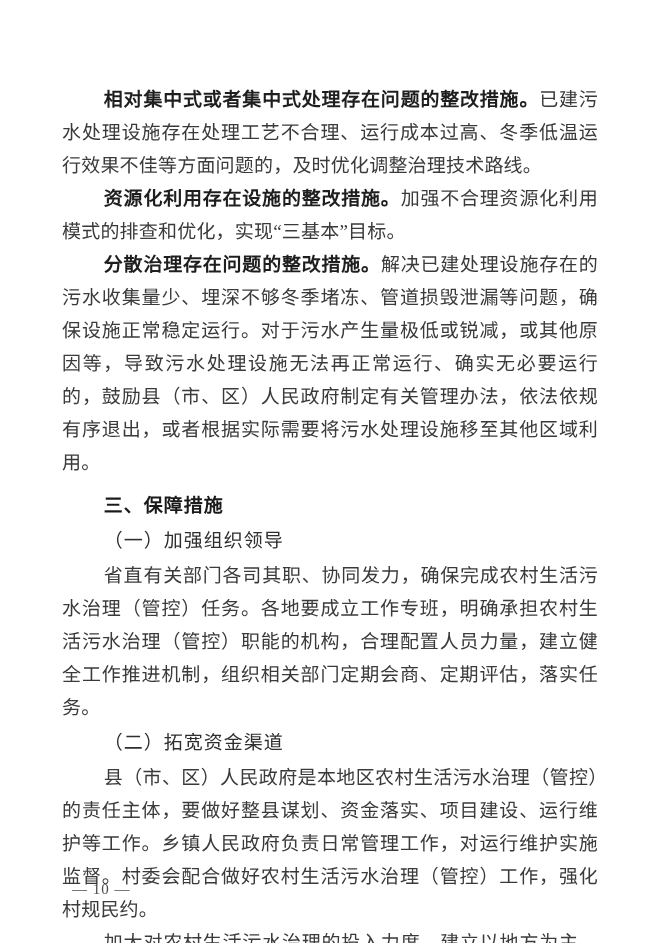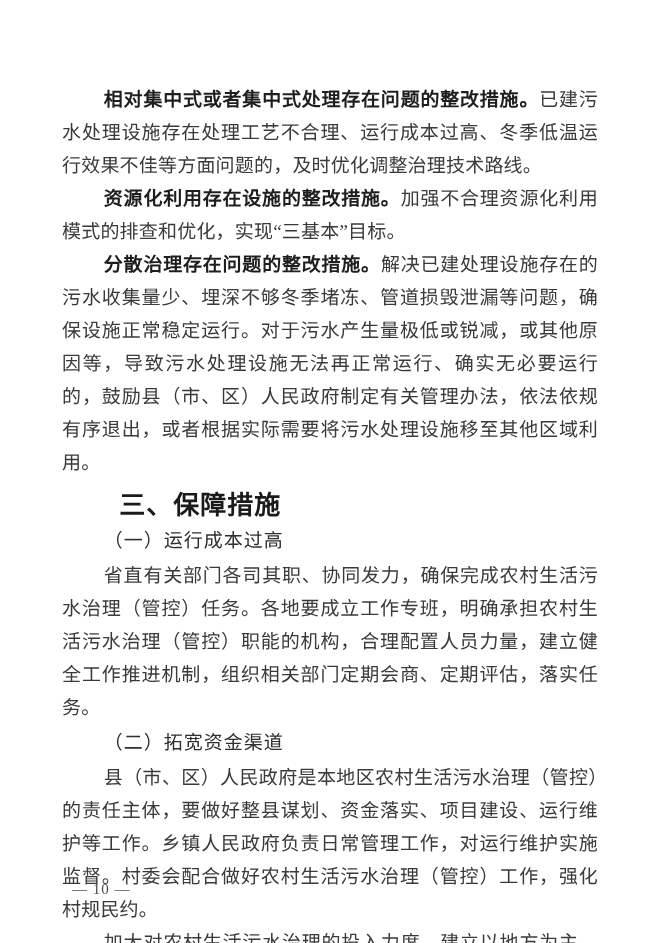--- a/index.html
+++ b/index.html
@@ -38,21 +38,21 @@
   }
   .para .lead {
     font-weight: bold;
     color: var(--bold-text);
   }
   .section-heading {
     text-indent: 2.2em;
     margin-top: 10px;
     font-family: Liberation Sans, sans-serif;
     font-weight: bold;
-    font-size: 26px;
+    font-size: 19px;
     line-height: 33px;
     color: var(--heading-text);
     letter-spacing: 1px;
   }
   .sub-heading {
     text-indent: 2.2em;
     margin-top: 2px;
     color: var(--subheading-text);
     letter-spacing: 1px;
   }
@@ -74,21 +74,21 @@
   <main class="content">
 
     <p class="para"><span class="lead">相对集中式或者集中式处理存在问题的整改措施。</span><span>已建污水处理设施存在处理工艺不合理、运行成本过高、冬季低温运行效果不佳等方面问题的，及时优化调整治理技术路线。</span></p>
 
     <p class="para"><span class="lead">资源化利用存在设施的整改措施。</span><span>加强不合理资源化利用模式的排查和优化，实现“三基本”目标。</span></p>
 
     <p class="para"><span class="lead">分散治理存在问题的整改措施。</span><span>解决已建处理设施存在的污水收集量少、埋深不够冬季堵冻、管道损毁泄漏等问题，确保设施正常稳定运行。对于污水产生量极低或锐减，或其他原因等，导致污水处理设施无法再正常运行、确实无必要运行的，鼓励县（市、区）人民政府制定有关管理办法，依法依规有序退出，或者根据实际需要将污水处理设施移至其他区域利用。</span></p>
 
     <h2 class="section-heading">三、保障措施</h2>
 
-    <p class="para sub-heading">（一）运行成本过高</p>
+    <p class="para sub-heading">（一）加强组织领导</p>
 
     <p class="para"><span>省直有关部门各司其职、协同发力，确保完成农村生活污水治理（管控）任务。各地要成立工作专班，明确承担农村生活污水治理（管控）职能的机构，合理配置人员力量，建立健全工作推进机制，组织相关部门定期会商、定期评估，落实任务。</span></p>
 
     <p class="para sub-heading">（二）拓宽资金渠道</p>
 
     <p class="para"><span>县（市、区）人民政府是本地区农村生活污水治理（管控）的责任主体，要做好整县谋划、资金落实、项目建设、运行维护等工作。乡镇人民政府负责日常管理工作，对运行维护实施监督。村委会配合做好农村生活污水治理（管控）工作，强化村规民约。</span></p>
 
     <p class="para"><span>加大对农村生活污水治理的投入力度，建立以地方为主，中</span></p>
 
   </main>

